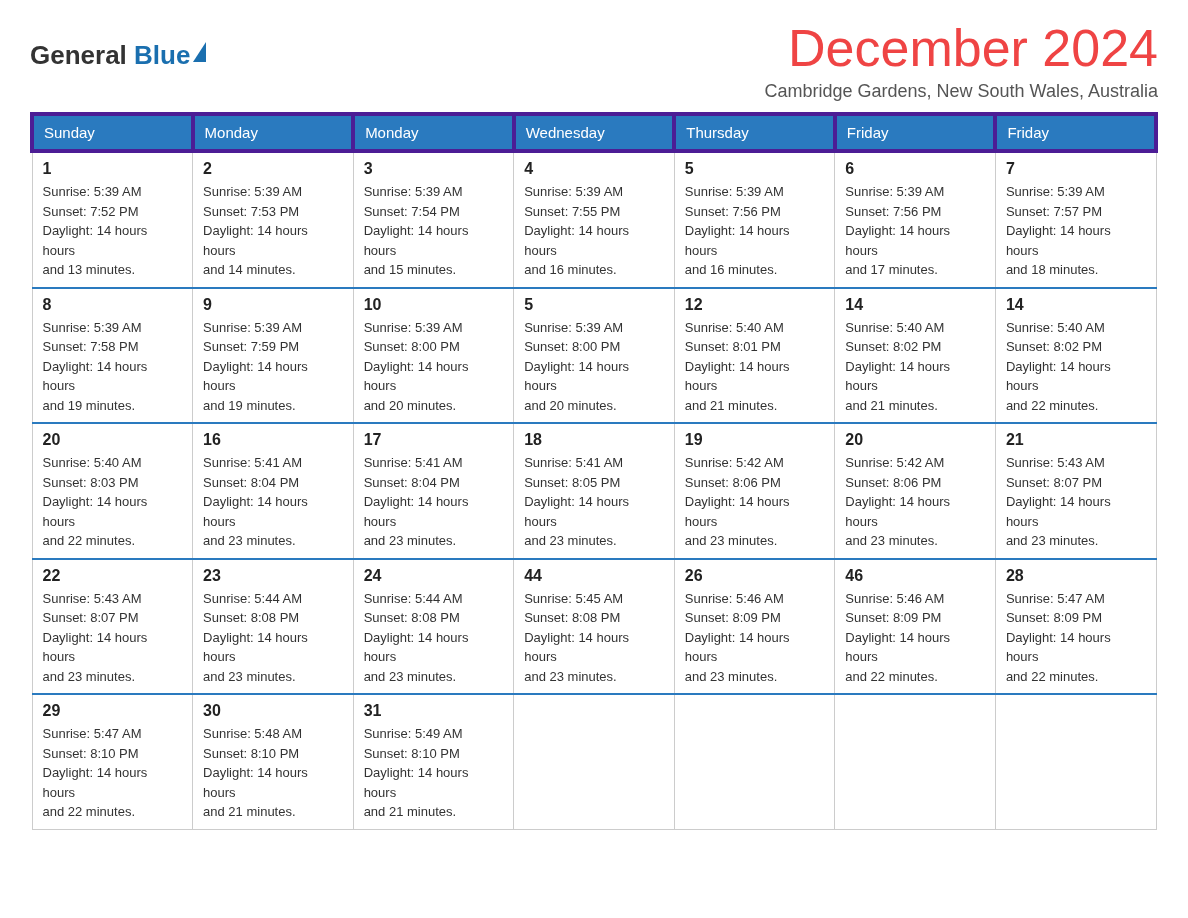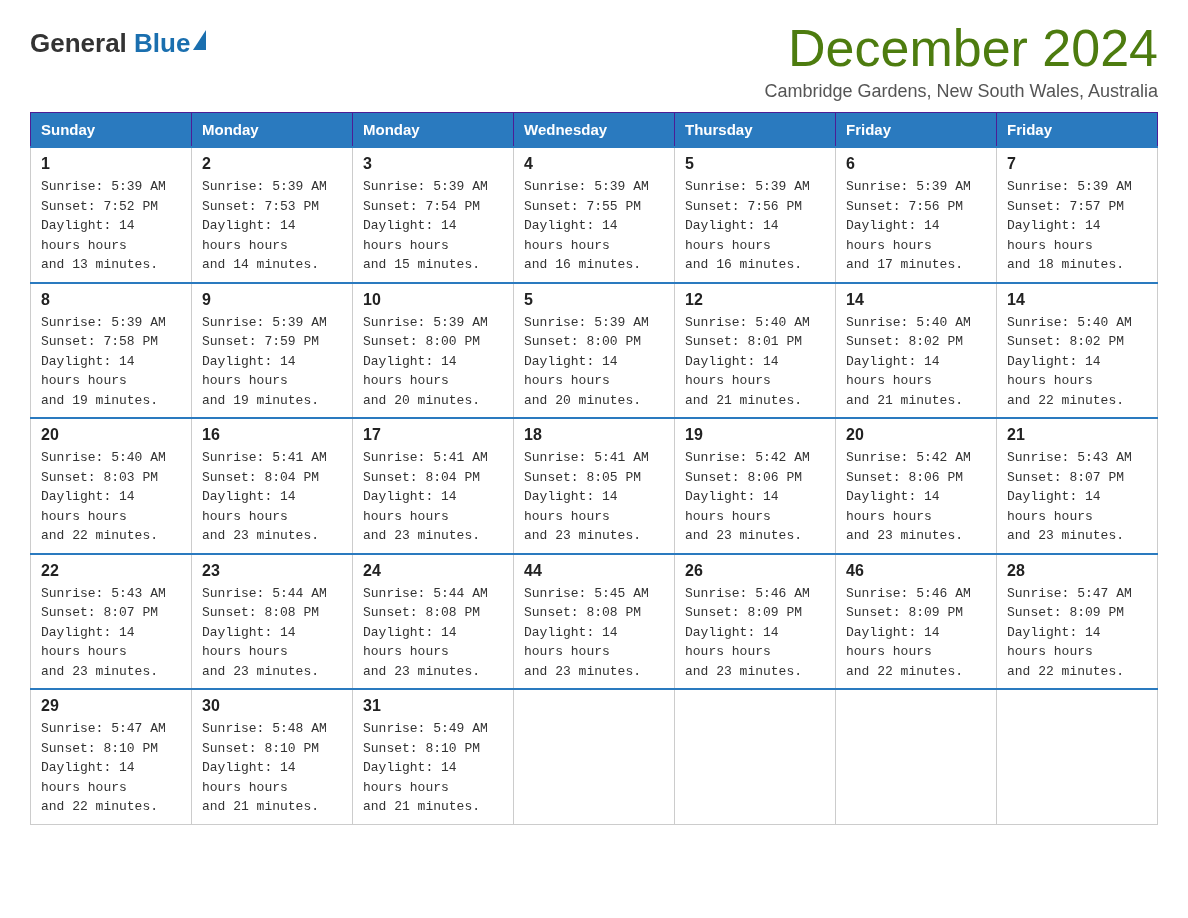--- a/index.html
+++ b/index.html
@@ -12,59 +12,59 @@
     }
     .header-row {
       display: flex;
       justify-content: space-between;
       align-items: flex-start;
       margin-bottom: 4px;
     }
     .logo {
       display: flex;
       align-items: flex-start;
-      margin-top: 8px;
+      margin-top: 20px;
     }
     .logo-text-general {
       font-size: 26px;
       font-weight: bold;
       color: #333;
     }
     .logo-text-blue {
       font-size: 26px;
       font-weight: bold;
       color: #1a6faf;
     }
     .title-section {
       text-align: right;
     }
     .main-title {
       font-size: 52px;
       font-weight: normal;
-      color: #4d7c0f;
+      color: #ef4444;
       line-height: 1.1;
     }
     .subtitle {
       font-size: 18px;
       color: #555;
       margin-top: 4px;
     }
     .calendar {
       width: 100%;
       border-collapse: collapse;
       margin-top: 10px;
     }
     .calendar th {
       background-color: #2a7abf;
       color: #fff;
       padding: 8px 10px;
       text-align: left;
       font-size: 15px;
-      font-weight: bold;
-      border: 1px solid #4c1d95;
+      font-weight: normal;
+      border: 4px solid #4c1d95;
     }
     .calendar td {
       vertical-align: top;
       padding: 7px 10px;
       border: 1px solid #ccc;
       width: calc(100% / 7);
       font-size: 13px;
       color: #333;
       background: #fff;
     }
@@ -75,21 +75,20 @@
       font-size: 16px;
       font-weight: bold;
       color: #222;
       display: block;
       margin-bottom: 4px;
     }
     .day-info {
       font-size: 13px;
       line-height: 1.5;
       color: #333;
-      font-family: Liberation Mono, monospace;
     }
     .empty-cell {
       background: #fff;
     }
     .calendar tbody tr td {
       border-top: 2px solid #2a7abf;
     }
     .calendar tbody tr:not(:first-child) td {
       border-top: 1px solid #ccc;
     }

